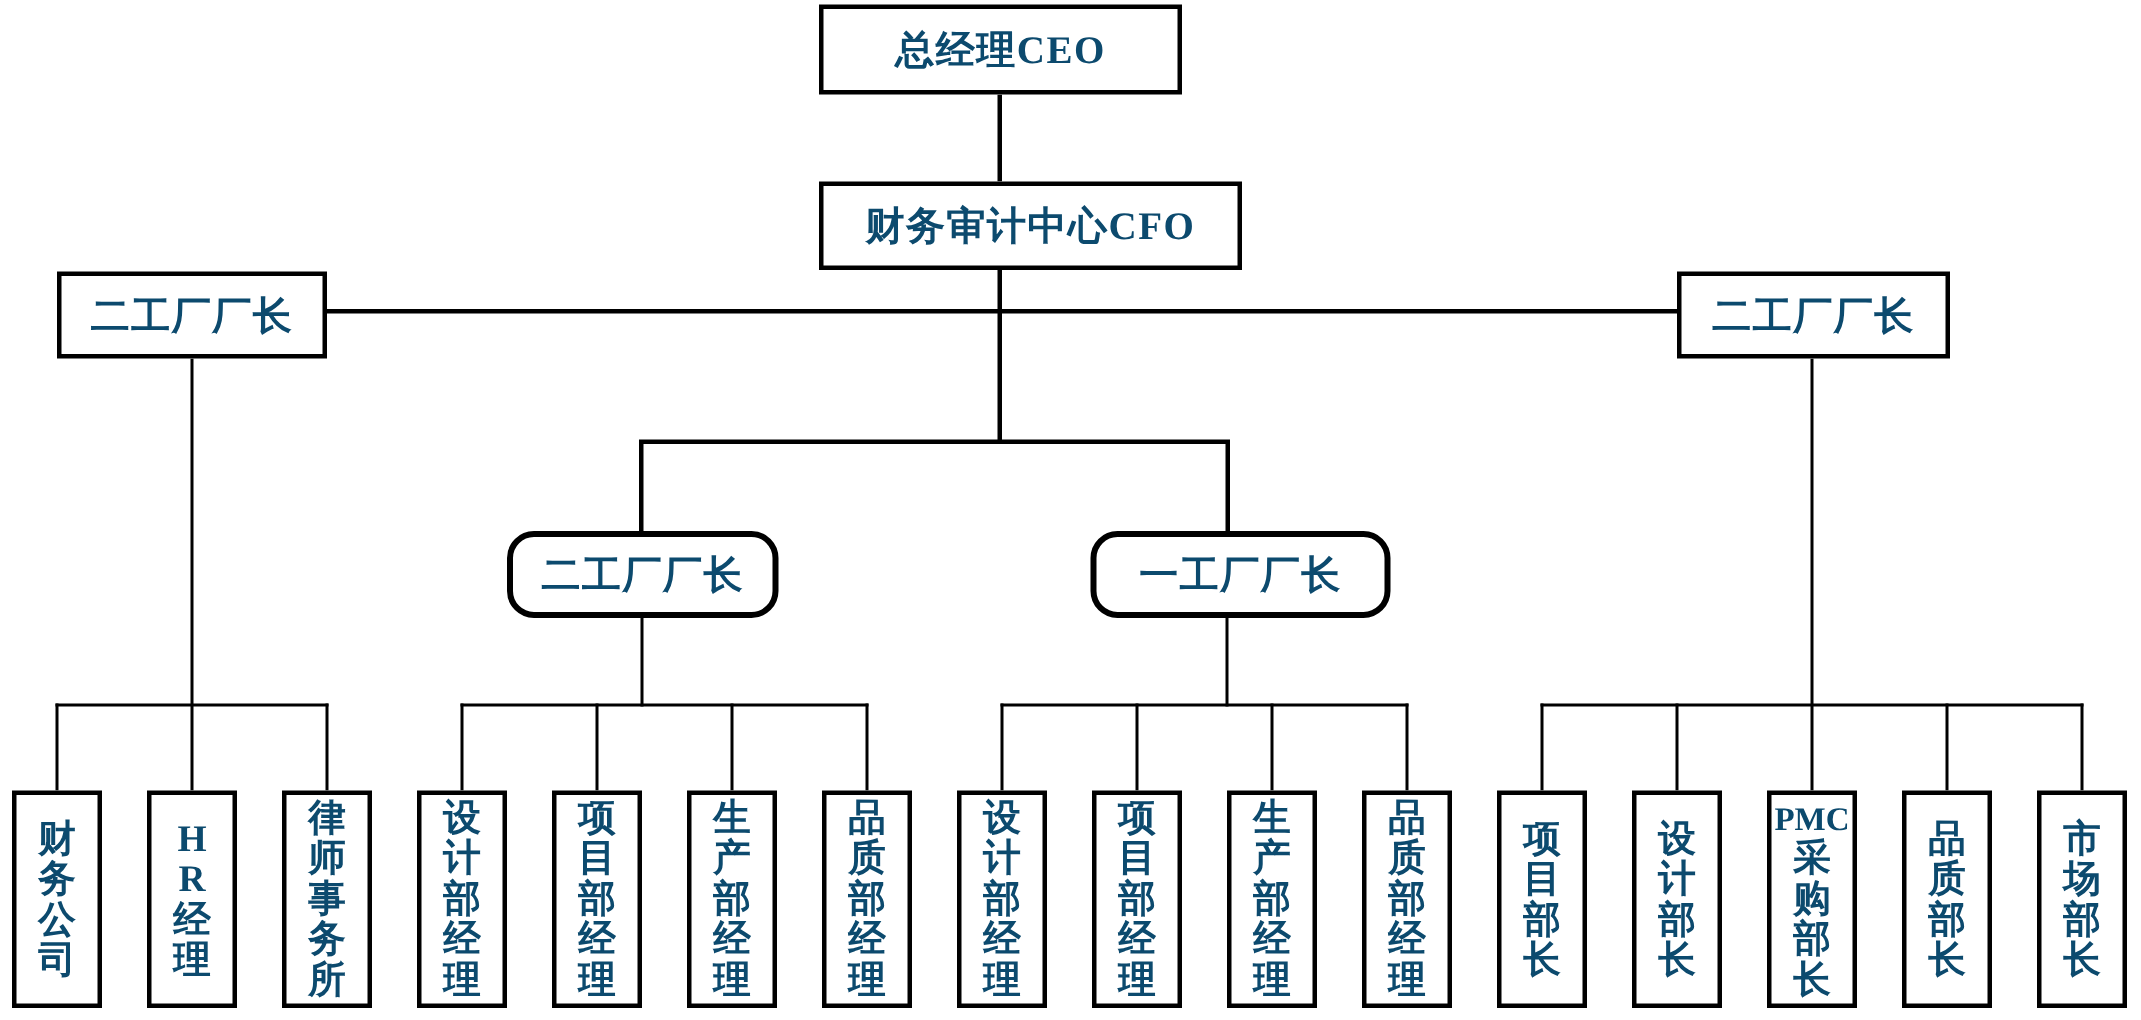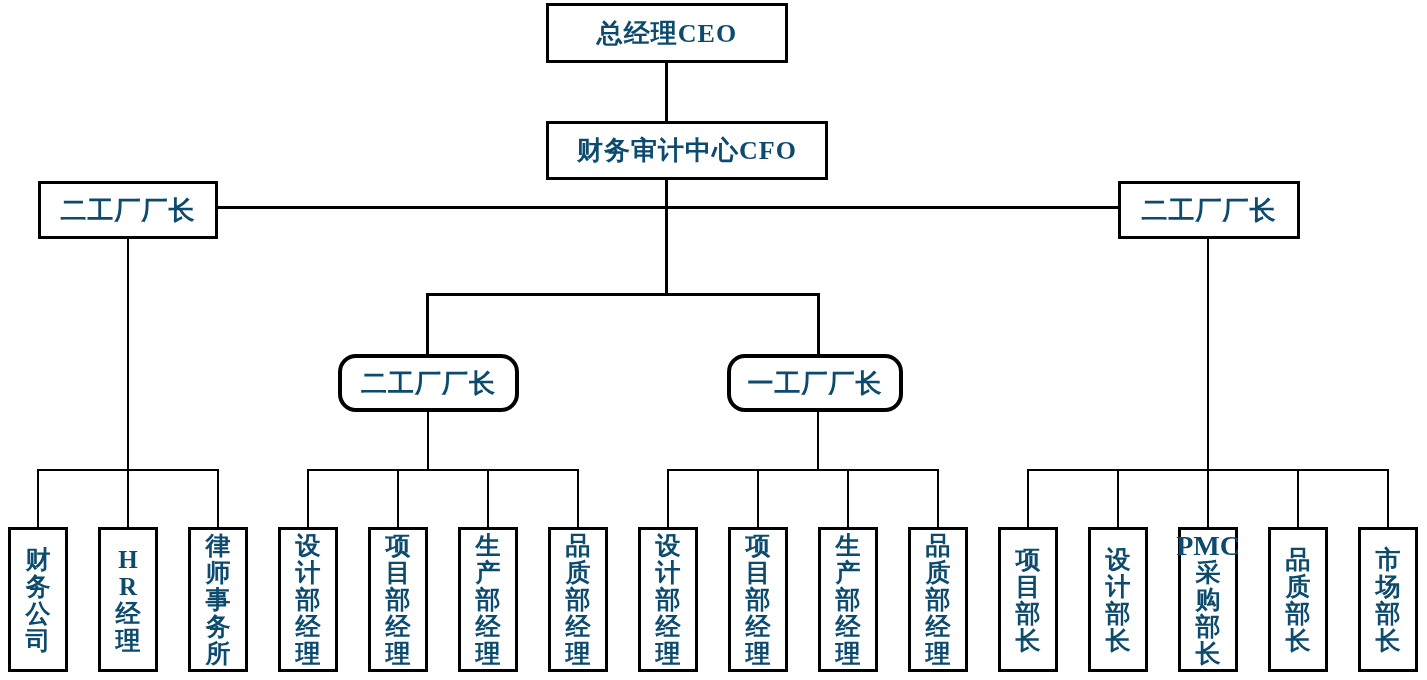--- a/index.html
+++ b/index.html
@@ -23,21 +23,21 @@
     text-align:center;
   }
   .node.h{font-size:26px;letter-spacing:1px;white-space:nowrap;}
   .node.thick{border-width:4px;border-radius:18px;}
   .node.v{
     flex-direction:column;
     font-size:25px;
     line-height:27px;
   }
   .node.v .vline{display:block;white-space:nowrap;}
-  .node.v .vline.latin-group{font-size:28px;letter-spacing:0;}
+  .node.v .vline.latin-group{font-size:22px;letter-spacing:0;}
   .lbl{display:inline-block;}
   .line{position:absolute;background:#000000;}
 </style>
 </head>
 <body>
 
 <div class="canvas">
 
   <div id="lines">
       <div class="line" style="left: 665px; top: 63px; width: 3px; height: 58px; background: rgb(0, 0, 0);"></div>
@@ -81,21 +81,21 @@
   <div class="node h" style="left:38px;top:181px;width:180px;height:58px">
     <span class="lbl">二工厂厂长</span>
   </div>
   <div class="node h" style="left:1118px;top:181px;width:182px;height:58px">
     <span class="lbl">二工厂厂长</span>
   </div>
 
   <div class="node h thick" style="left:338px;top:354px;width:181px;height:58px">
     <span class="lbl">二工厂厂长</span>
   </div>
-  <div class="node h thick" style="left:727px;top:354px;width:176px;height:58px">
+  <div class="node h thick" style="left:727px;top:354px;width:200px;height:58px">
     <span class="lbl">一工厂厂长</span>
   </div>
 
   <div class="node v" style="left:8px;top:527px;width:60px;height:145px">
       <div class="vline">财</div>
       <div class="vline">务</div>
       <div class="vline">公</div>
       <div class="vline">司</div>
     </div>
   <div class="node v" style="left:98px;top:527px;width:60px;height:145px">

